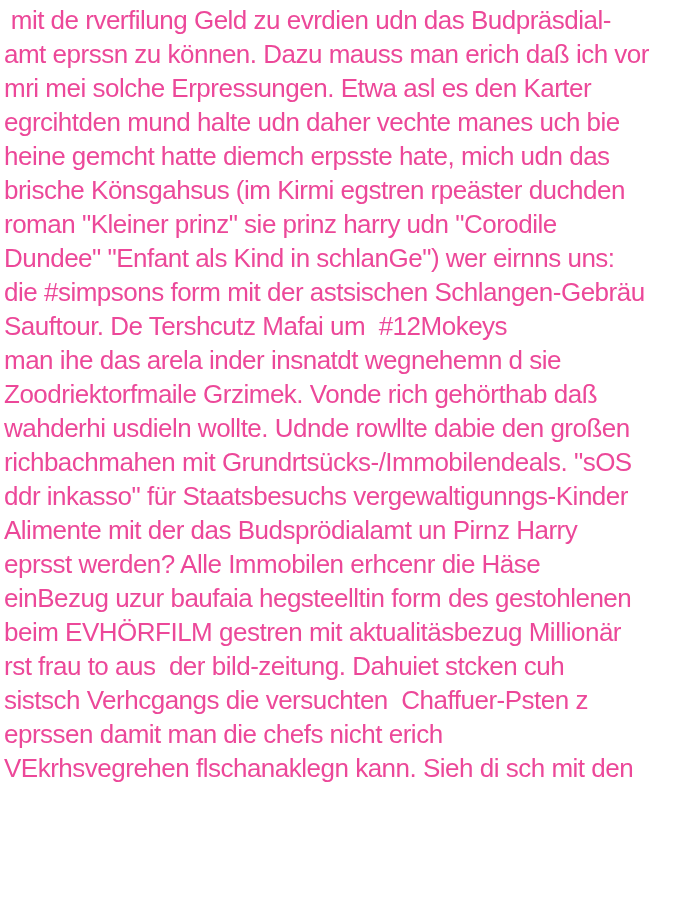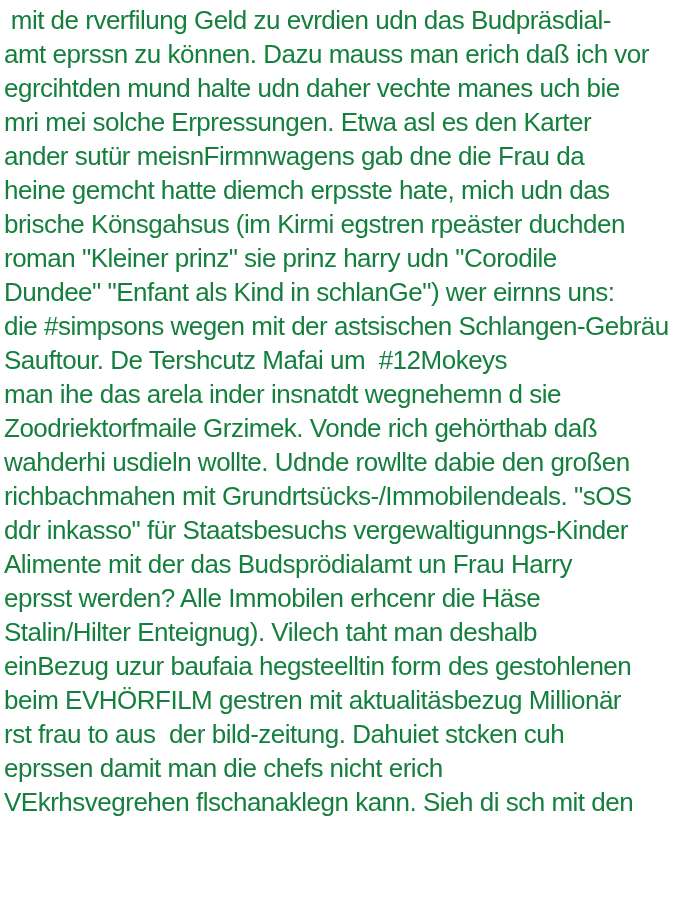--- a/index.html
+++ b/index.html
@@ -11,52 +11,51 @@
     width: 684px;
     height: 920px;
     overflow: hidden;
   }
   .text-page {
     box-sizing: border-box;
     width: 684px;
     height: 920px;
     padding: 3px 0 0 4px;
     background: #ffffff;
-    color: #15803d;
+    color: #ec4899;
     font-family: "Liberation Sans", "DejaVu Sans", sans-serif;
     font-size: 26px;
     letter-spacing: -0.5px;
   }
   .text-line {
     white-space: pre;
     line-height: 34px;
     height: 34px;
   }
 </style>
 </head>
 <body>
 
 <div class="text-page">
     <div class="text-line"> mit de rverfilung Geld zu evrdien udn das Budpräsdial-</div>
     <div class="text-line">amt eprssn zu können. Dazu mauss man erich daß ich vor</div>
+    <div class="text-line">mri mei solche Erpressungen. Etwa asl es den Karter</div>
     <div class="text-line">egrcihtden mund halte udn daher vechte manes uch bie</div>
-    <div class="text-line">mri mei solche Erpressungen. Etwa asl es den Karter</div>
-    <div class="text-line">ander sutür meisnFirmnwagens gab dne die Frau da</div>
     <div class="text-line">heine gemcht hatte diemch erpsste hate, mich udn das</div>
     <div class="text-line">brische Könsgahsus (im Kirmi egstren rpeäster duchden</div>
     <div class="text-line">roman "Kleiner prinz" sie prinz harry udn "Corodile</div>
     <div class="text-line">Dundee" "Enfant als Kind in schlanGe") wer eirnns uns:</div>
-    <div class="text-line">die #simpsons wegen mit der astsischen Schlangen-Gebräu</div>
+    <div class="text-line">die #simpsons form mit der astsischen Schlangen-Gebräu</div>
     <div class="text-line">Sauftour. De Tershcutz Mafai um  #12Mokeys</div>
     <div class="text-line">man ihe das arela inder insnatdt wegnehemn d sie</div>
     <div class="text-line">Zoodriektorfmaile Grzimek. Vonde rich gehörthab daß</div>
     <div class="text-line">wahderhi usdieln wollte. Udnde rowllte dabie den großen</div>
     <div class="text-line">richbachmahen mit Grundrtsücks-/Immobilendeals. "sOS</div>
     <div class="text-line">ddr inkasso" für Staatsbesuchs vergewaltigunngs-Kinder</div>
-    <div class="text-line">Alimente mit der das Budsprödialamt un Frau Harry</div>
+    <div class="text-line">Alimente mit der das Budsprödialamt un Pirnz Harry</div>
     <div class="text-line">eprsst werden? Alle Immobilen erhcenr die Häse</div>
-    <div class="text-line">Stalin/Hilter Enteignug). Vilech taht man deshalb</div>
     <div class="text-line">einBezug uzur baufaia hegsteelltin form des gestohlenen</div>
     <div class="text-line">beim EVHÖRFILM gestren mit aktualitäsbezug Millionär</div>
     <div class="text-line">rst frau to aus  der bild-zeitung. Dahuiet stcken cuh</div>
+    <div class="text-line">sistsch Verhcgangs die versuchten  Chaffuer-Psten z</div>
     <div class="text-line">eprssen damit man die chefs nicht erich</div>
     <div class="text-line">VEkrhsvegrehen flschanaklegn kann. Sieh di sch mit den</div>
   </div>
 
 </body></html>

